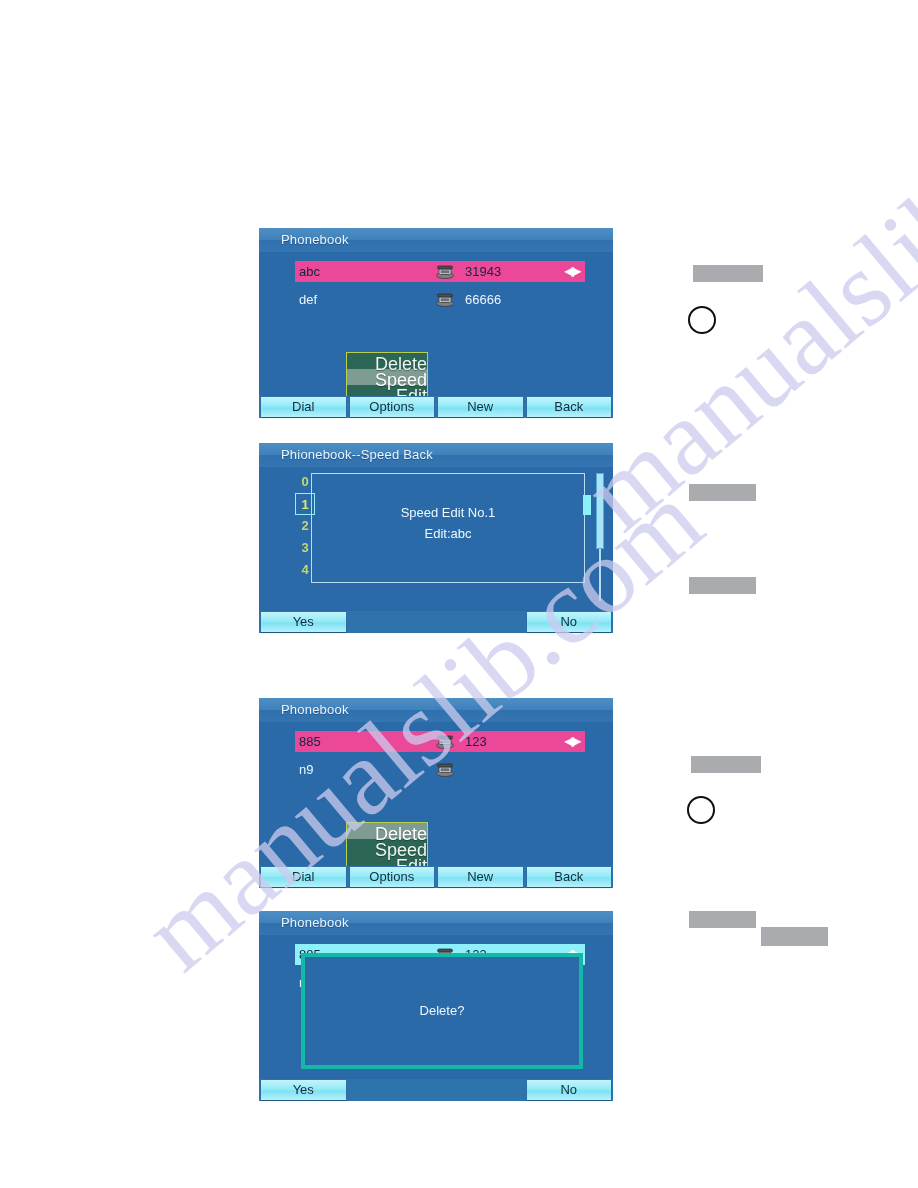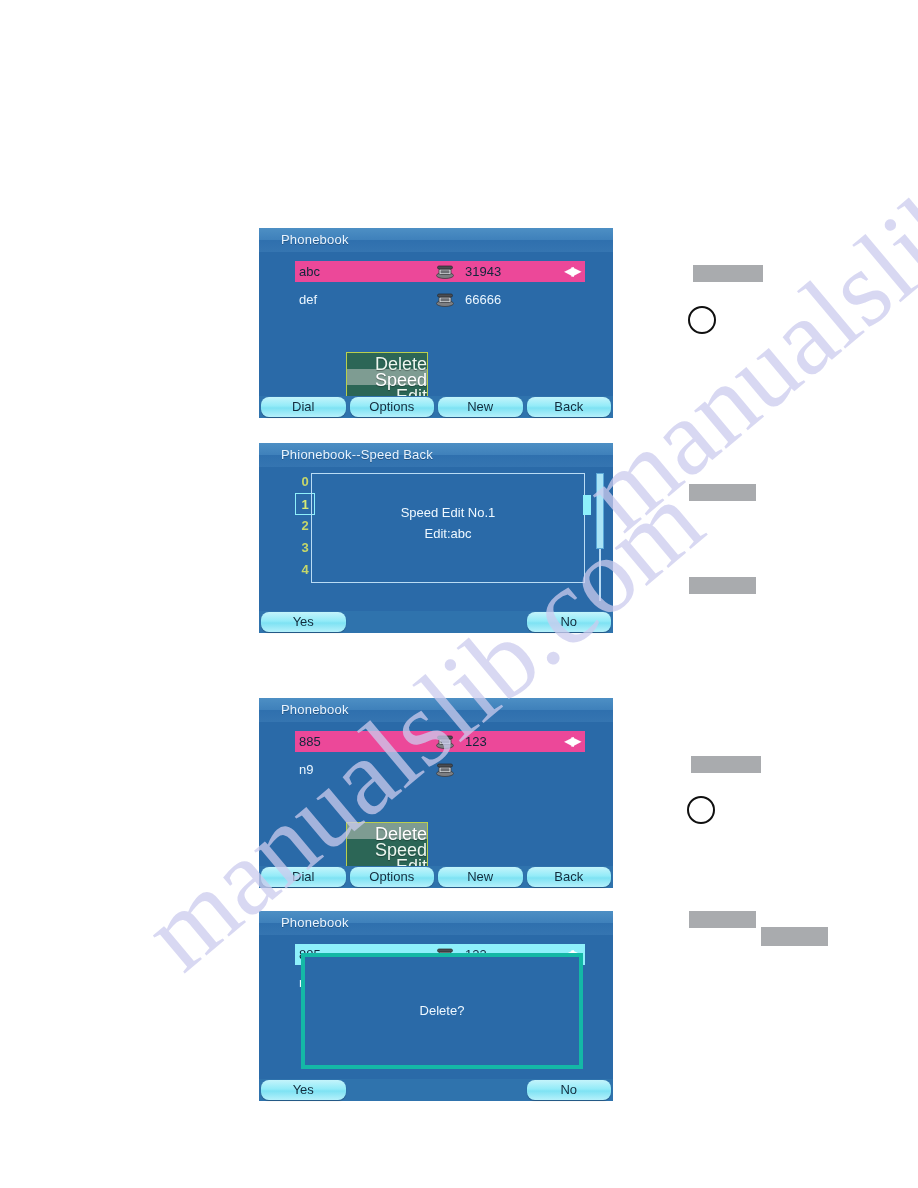--- a/index.html
+++ b/index.html
@@ -152,21 +152,21 @@
     width: 100%;
     height: 22px;
     display: flex;
     background: #2f73ad;
     box-sizing: border-box;
     z-index: 5;
   }
   .softkey {
     flex: 1 1 25%;
     margin: 1px 2px;
-    border-radius: 8px;
+    border-radius: 0;
     background: linear-gradient(to bottom, #c4f4fb 0%, #93ebf8 45%, #7ee2f3 55%, #b6f1fb 100%);
     color: #132b3c;
     font-size: 13px;
     line-height: 20px;
     text-align: center;
     box-shadow: 0 1px 1px rgba(0,0,0,.25);
   }
   .softkey.blank {
     background: transparent;
     box-shadow: none;

